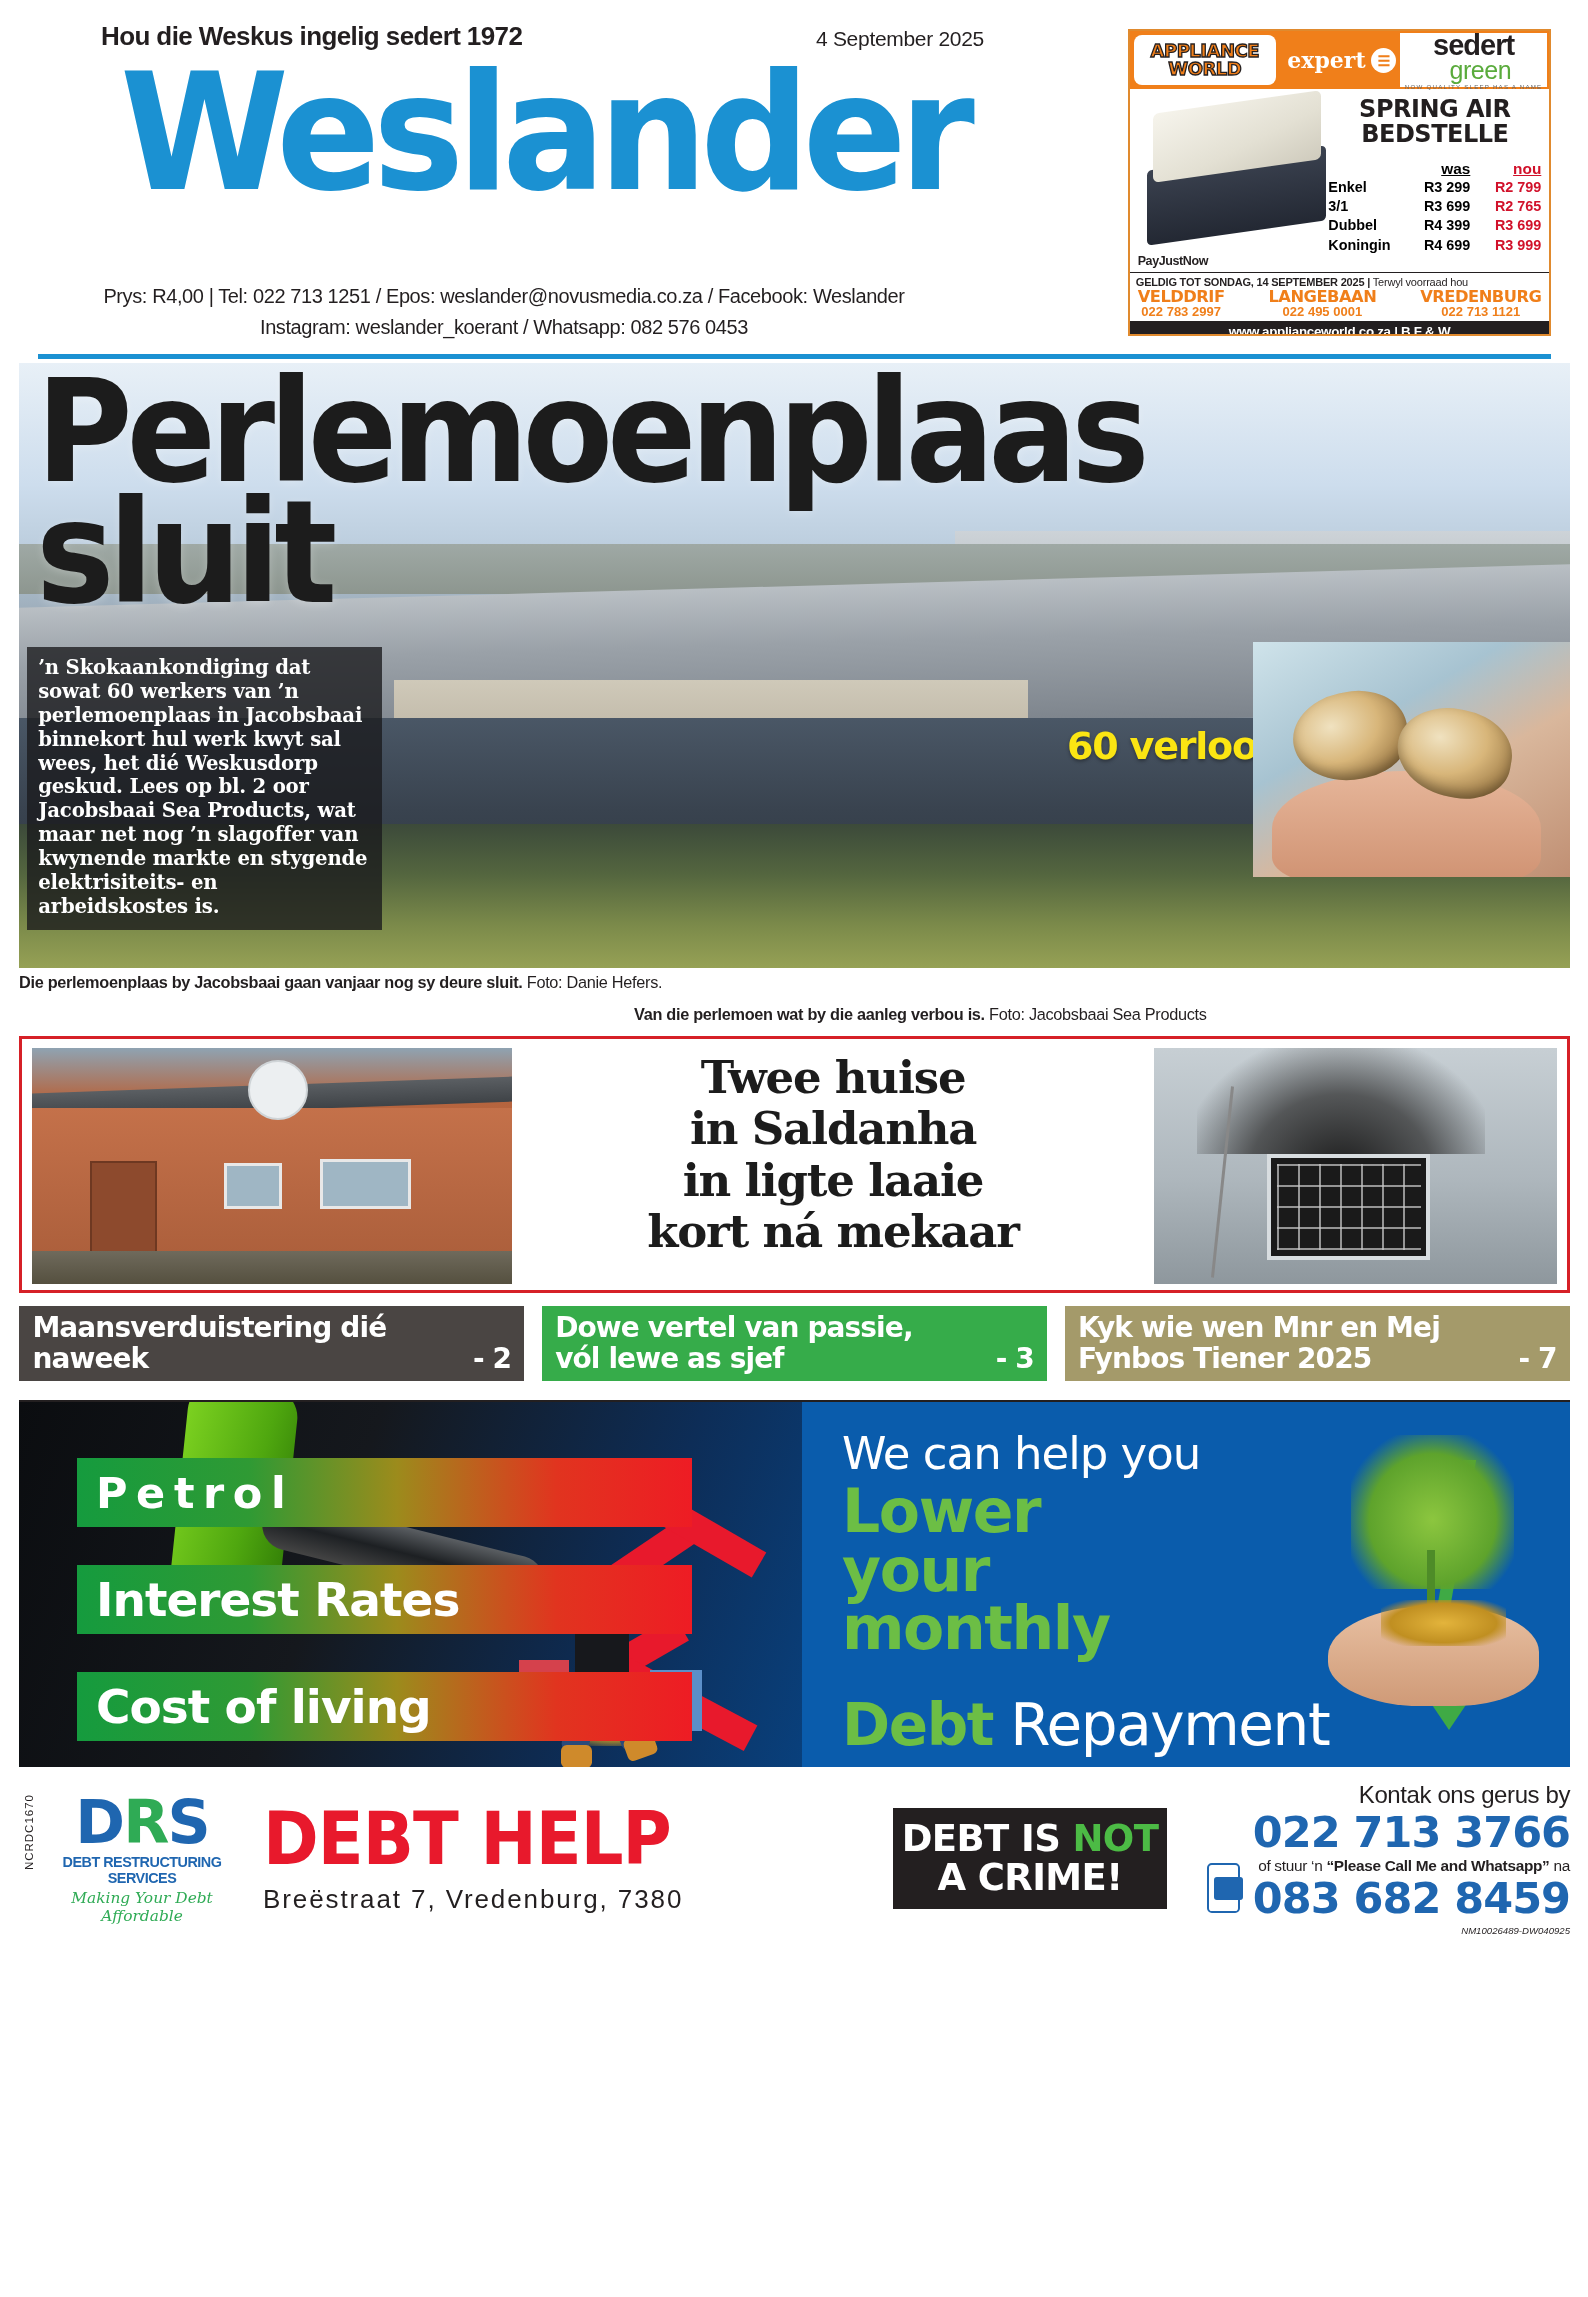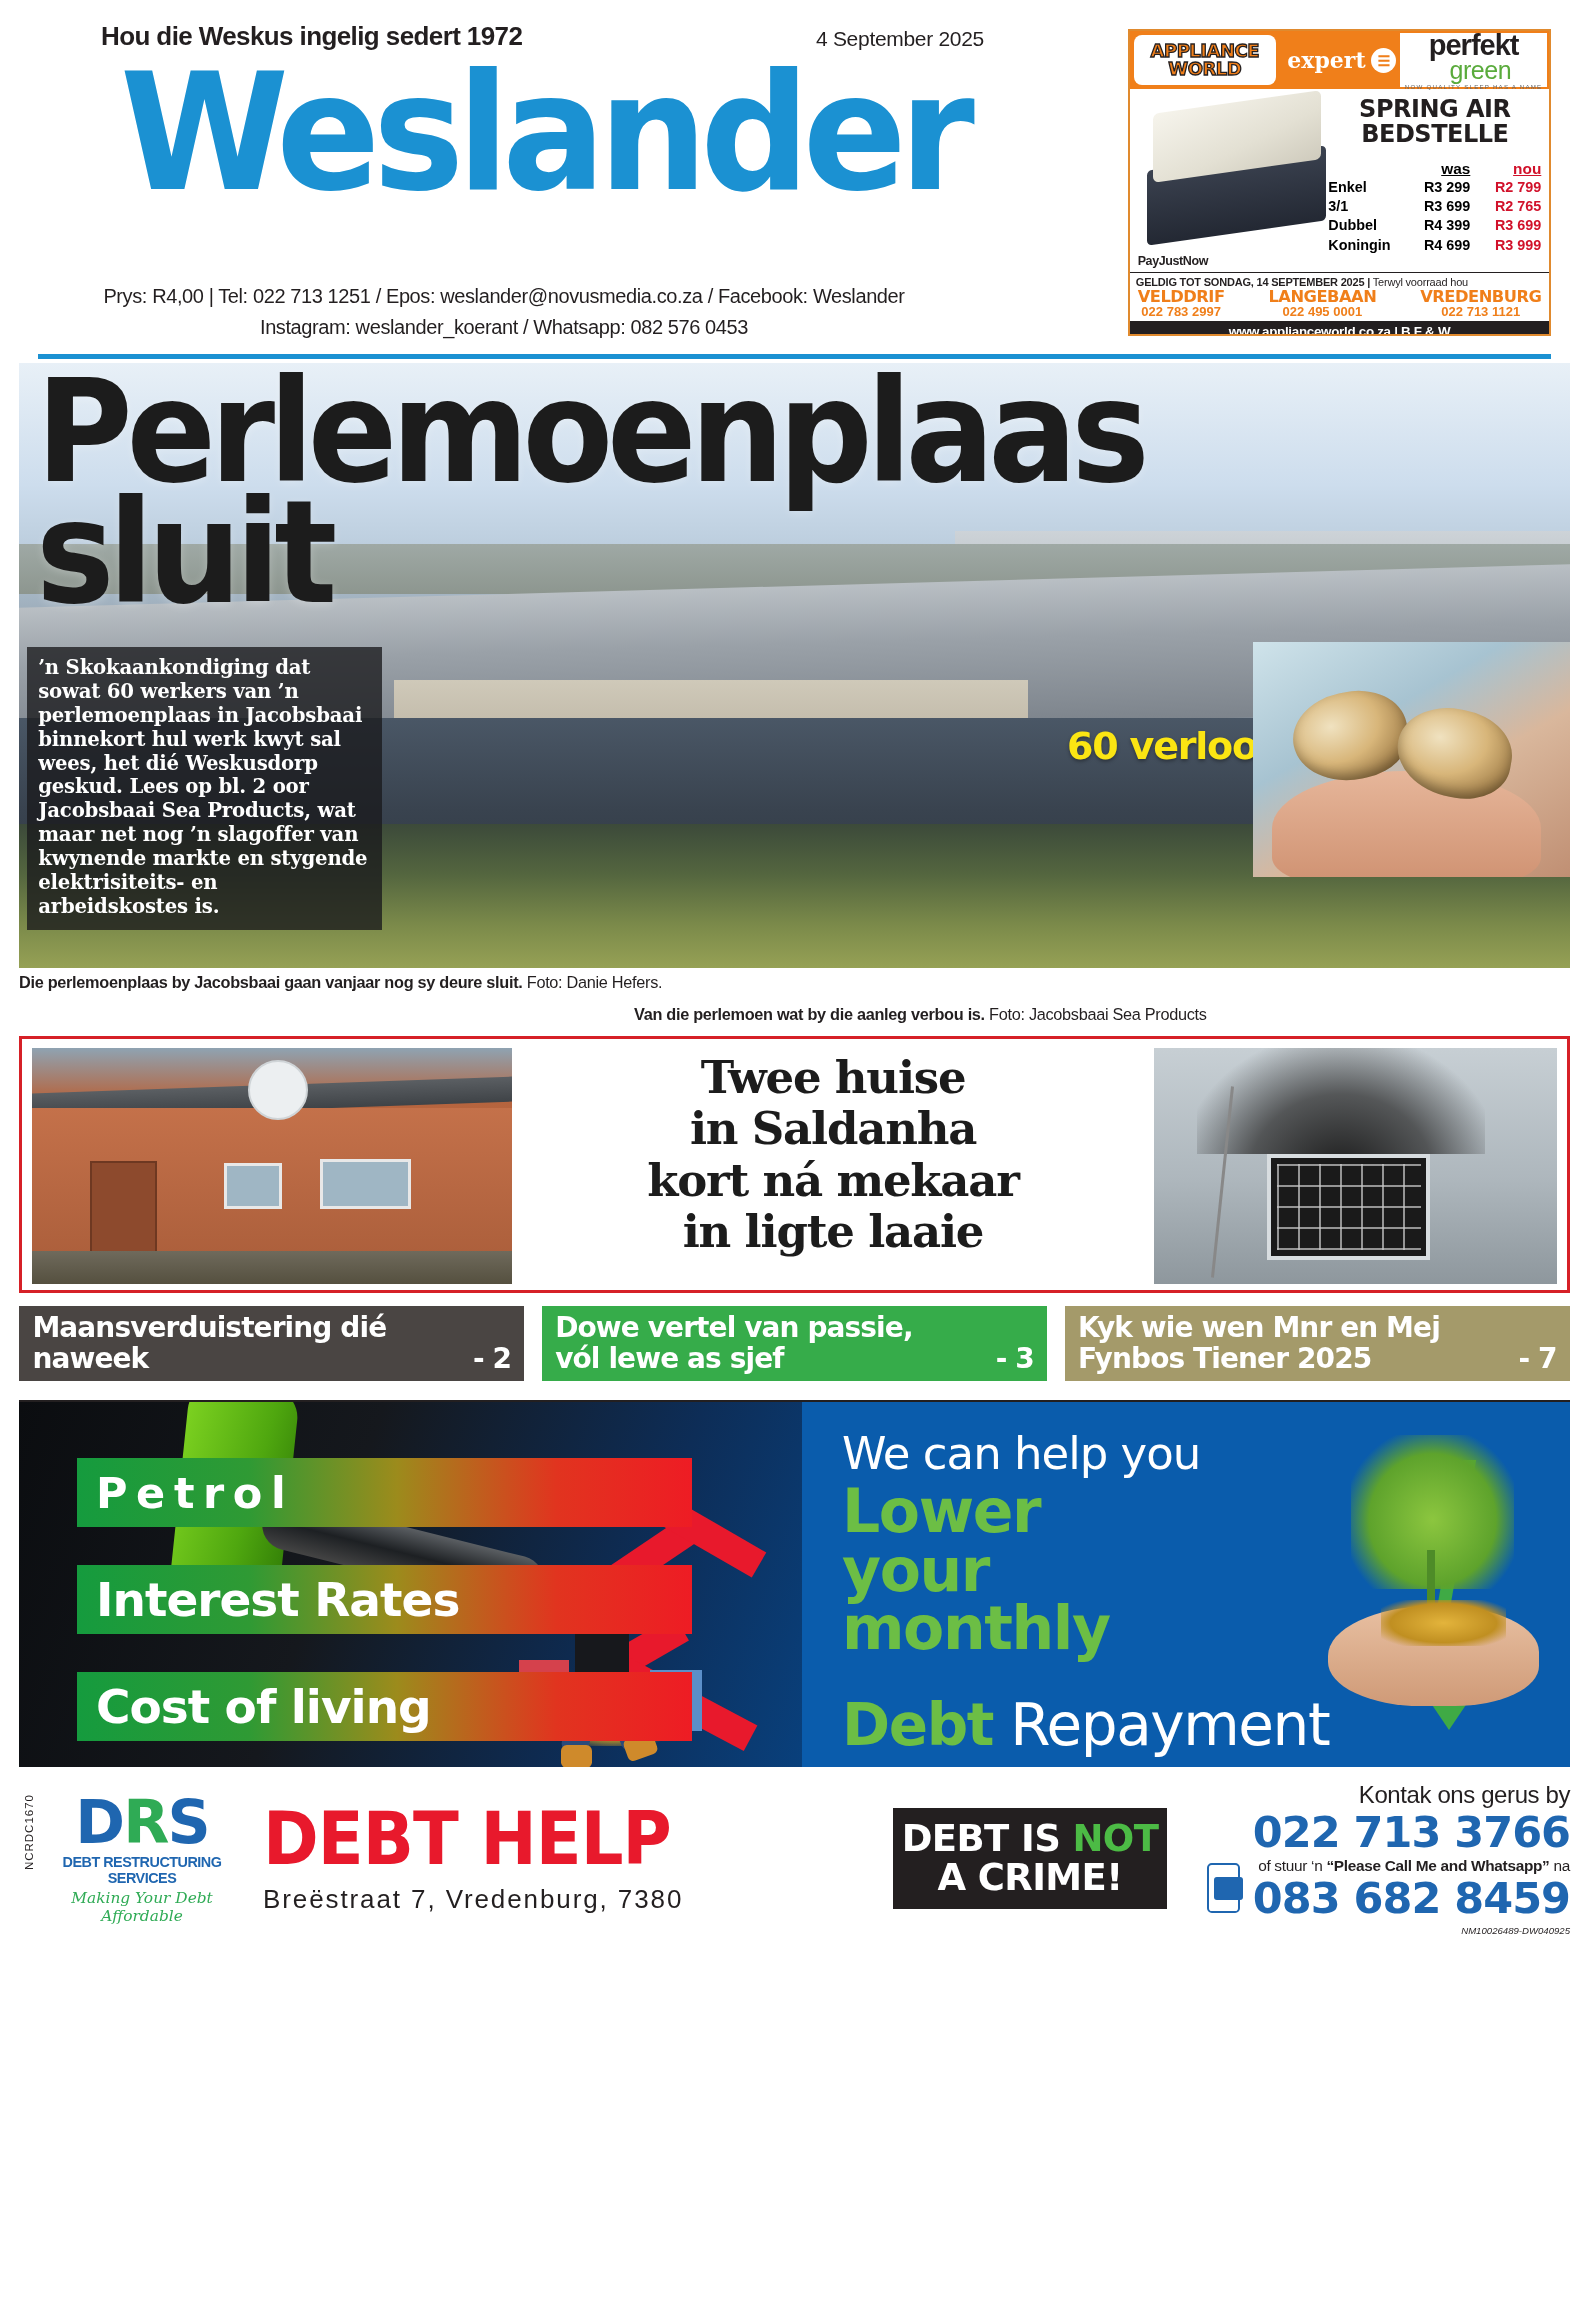--- a/index.html
+++ b/index.html
@@ -439,21 +439,21 @@
       <div class="aw-top">
         <div class="aw-logo-box">
           <span>APPLIANCE</span>
           <span>WORLD</span>
         </div>
         <div class="aw-expert">
           <span>expert</span>
           <span class="aw-expert-badge">☰</span>
         </div>
         <div class="aw-perfekt">
-          <div class="pf">perfekt</div>
+          <div class="pf">sedert</div>
           <div class="gr">green</div>
           <div class="tg">NOW QUALITY SLEEP HAS A NAME</div>
         </div>
       </div>
 
       <div class="aw-body">
         <div class="aw-mattress">
           <div class="aw-mat-base"></div>
           <div class="aw-mat-top"></div>
         </div>
@@ -554,22 +554,22 @@
       <div class="sec-door"></div>
       <div class="sec-win1"></div>
       <div class="sec-win2"></div>
       <div class="sec-ground"></div>
     </div>
 
     <div class="sec-mid">
       <div class="sec-headline">
         <div>Twee huise</div>
         <div>in Saldanha</div>
+        <div>in ligte laaie</div>
         <div>kort ná mekaar</div>
-        <div>in ligte laaie</div>
       </div>
     </div>
 
     <div class="sec-photo-right">
       <div class="sr-soot"></div>
       <div class="sr-crack"></div>
       <div class="sr-window">
         <div class="sr-bars"></div>
       </div>
     </div>

